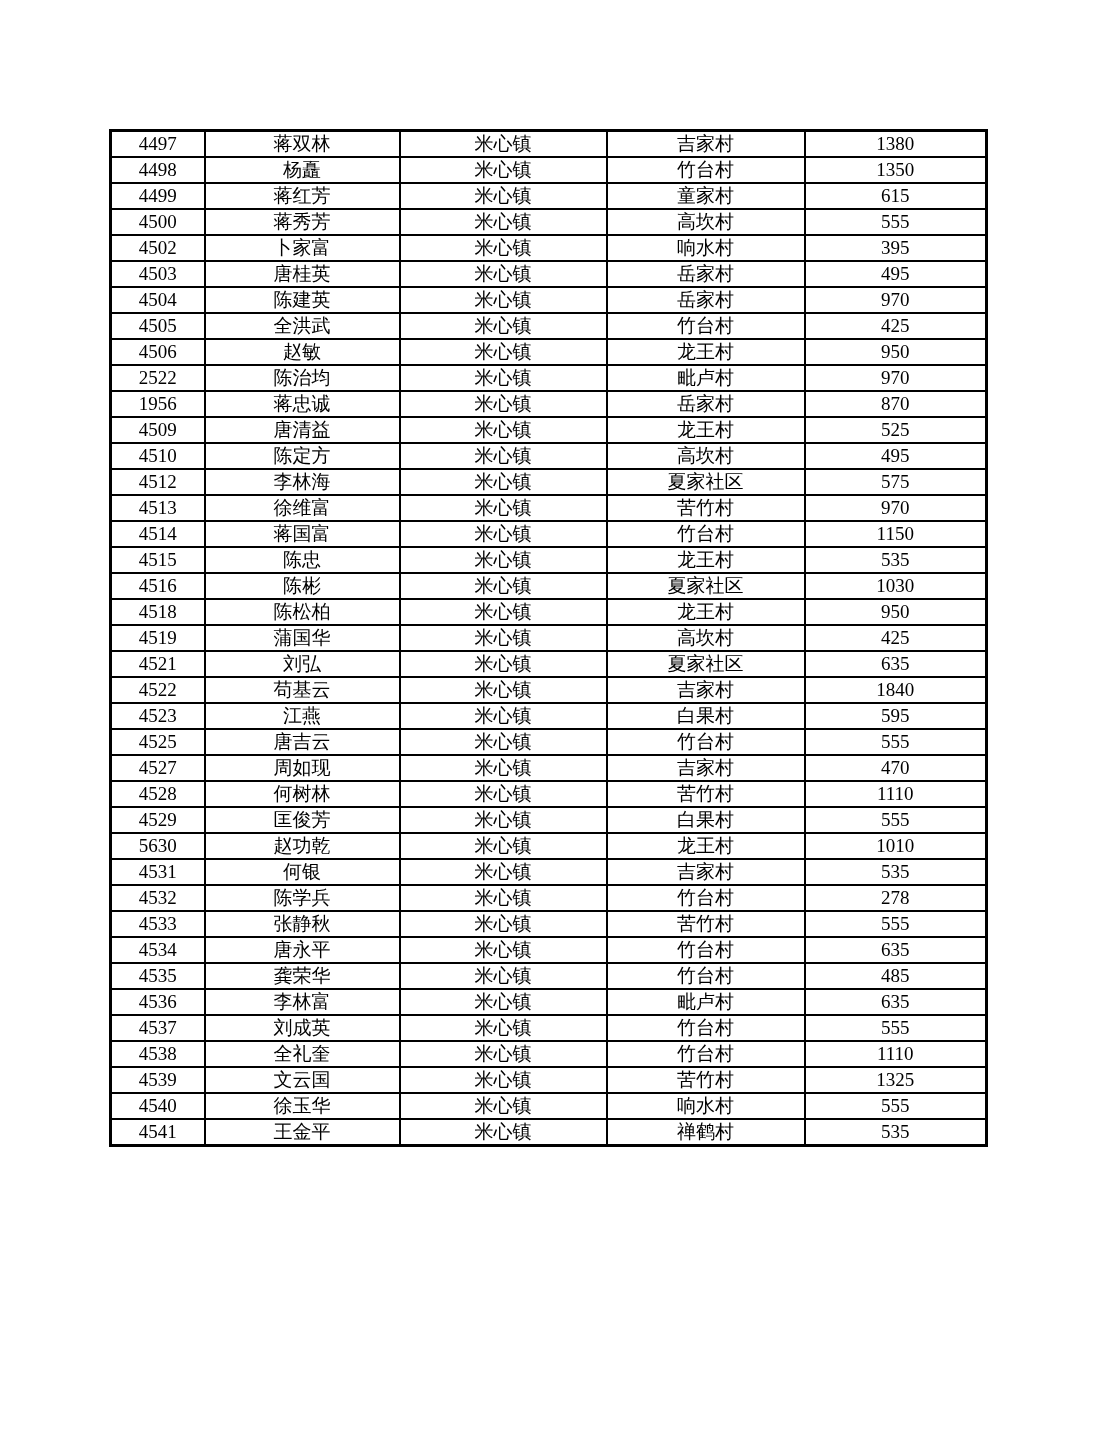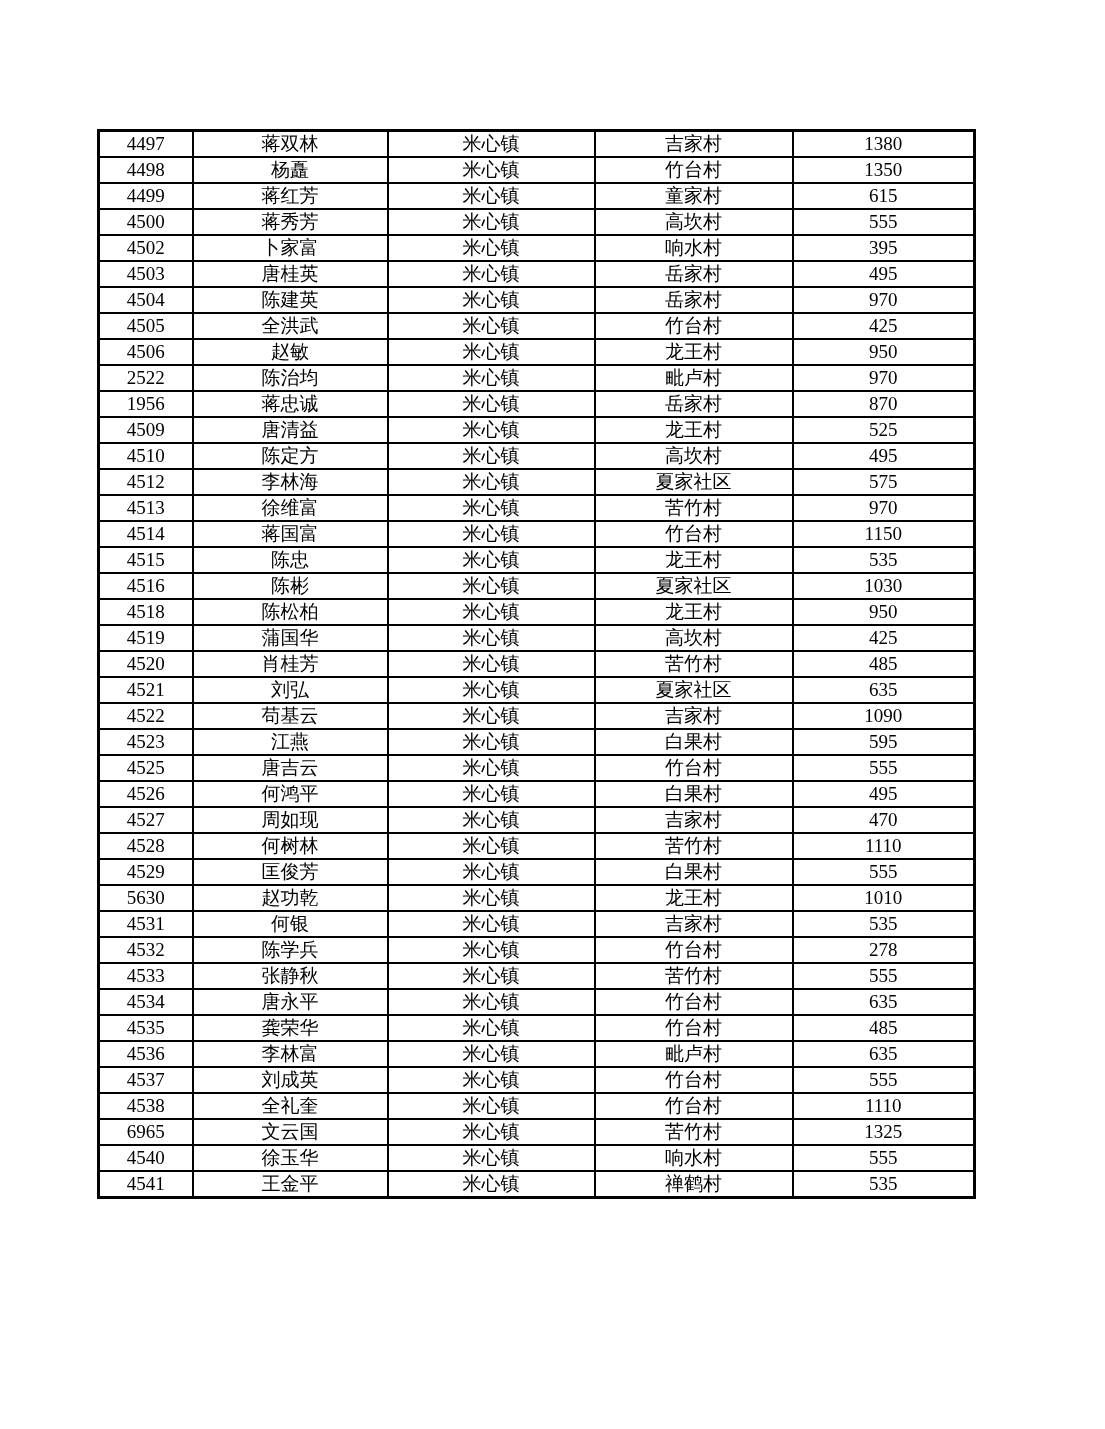--- a/index.html
+++ b/index.html
@@ -9,21 +9,21 @@
   }
   body {
     width: 1105px;
     height: 1429px;
     position: relative;
     font-family: "Liberation Serif", "DejaVu Serif", serif;
     color: #000000;
   }
   .table-wrap {
     position: absolute;
-    left: 97px;
+    left: 109px;
     top: 129px;
   }
   table.roster {
     border-collapse: collapse;
     table-layout: fixed;
     width: 876px;
     border: 3px solid #000000;
   }
   table.roster td {
     border: 2px solid #000000;
@@ -184,62 +184,48 @@
           <td>950</td>
         </tr>
         <tr>
           <td>4519</td>
           <td>蒲国华</td>
           <td>米心镇</td>
           <td>高坎村</td>
           <td>425</td>
         </tr>
         <tr>
-          <td>4520</td>
-          <td>肖桂芳</td>
-          <td>米心镇</td>
-          <td>苦竹村</td>
-          <td>485</td>
-        </tr>
-        <tr>
           <td>4521</td>
           <td>刘弘</td>
           <td>米心镇</td>
           <td>夏家社区</td>
           <td>635</td>
         </tr>
         <tr>
           <td>4522</td>
           <td>苟基云</td>
           <td>米心镇</td>
           <td>吉家村</td>
-          <td>1090</td>
+          <td>1840</td>
         </tr>
         <tr>
           <td>4523</td>
           <td>江燕</td>
           <td>米心镇</td>
           <td>白果村</td>
           <td>595</td>
         </tr>
         <tr>
           <td>4525</td>
           <td>唐吉云</td>
           <td>米心镇</td>
           <td>竹台村</td>
           <td>555</td>
         </tr>
         <tr>
-          <td>4526</td>
-          <td>何鸿平</td>
-          <td>米心镇</td>
-          <td>白果村</td>
-          <td>495</td>
-        </tr>
-        <tr>
           <td>4527</td>
           <td>周如现</td>
           <td>米心镇</td>
           <td>吉家村</td>
           <td>470</td>
         </tr>
         <tr>
           <td>4528</td>
           <td>何树林</td>
           <td>米心镇</td>
@@ -310,21 +296,21 @@
           <td>555</td>
         </tr>
         <tr>
           <td>4538</td>
           <td>全礼奎</td>
           <td>米心镇</td>
           <td>竹台村</td>
           <td>1110</td>
         </tr>
         <tr>
-          <td>6965</td>
+          <td>4539</td>
           <td>文云国</td>
           <td>米心镇</td>
           <td>苦竹村</td>
           <td>1325</td>
         </tr>
         <tr>
           <td>4540</td>
           <td>徐玉华</td>
           <td>米心镇</td>
           <td>响水村</td>

